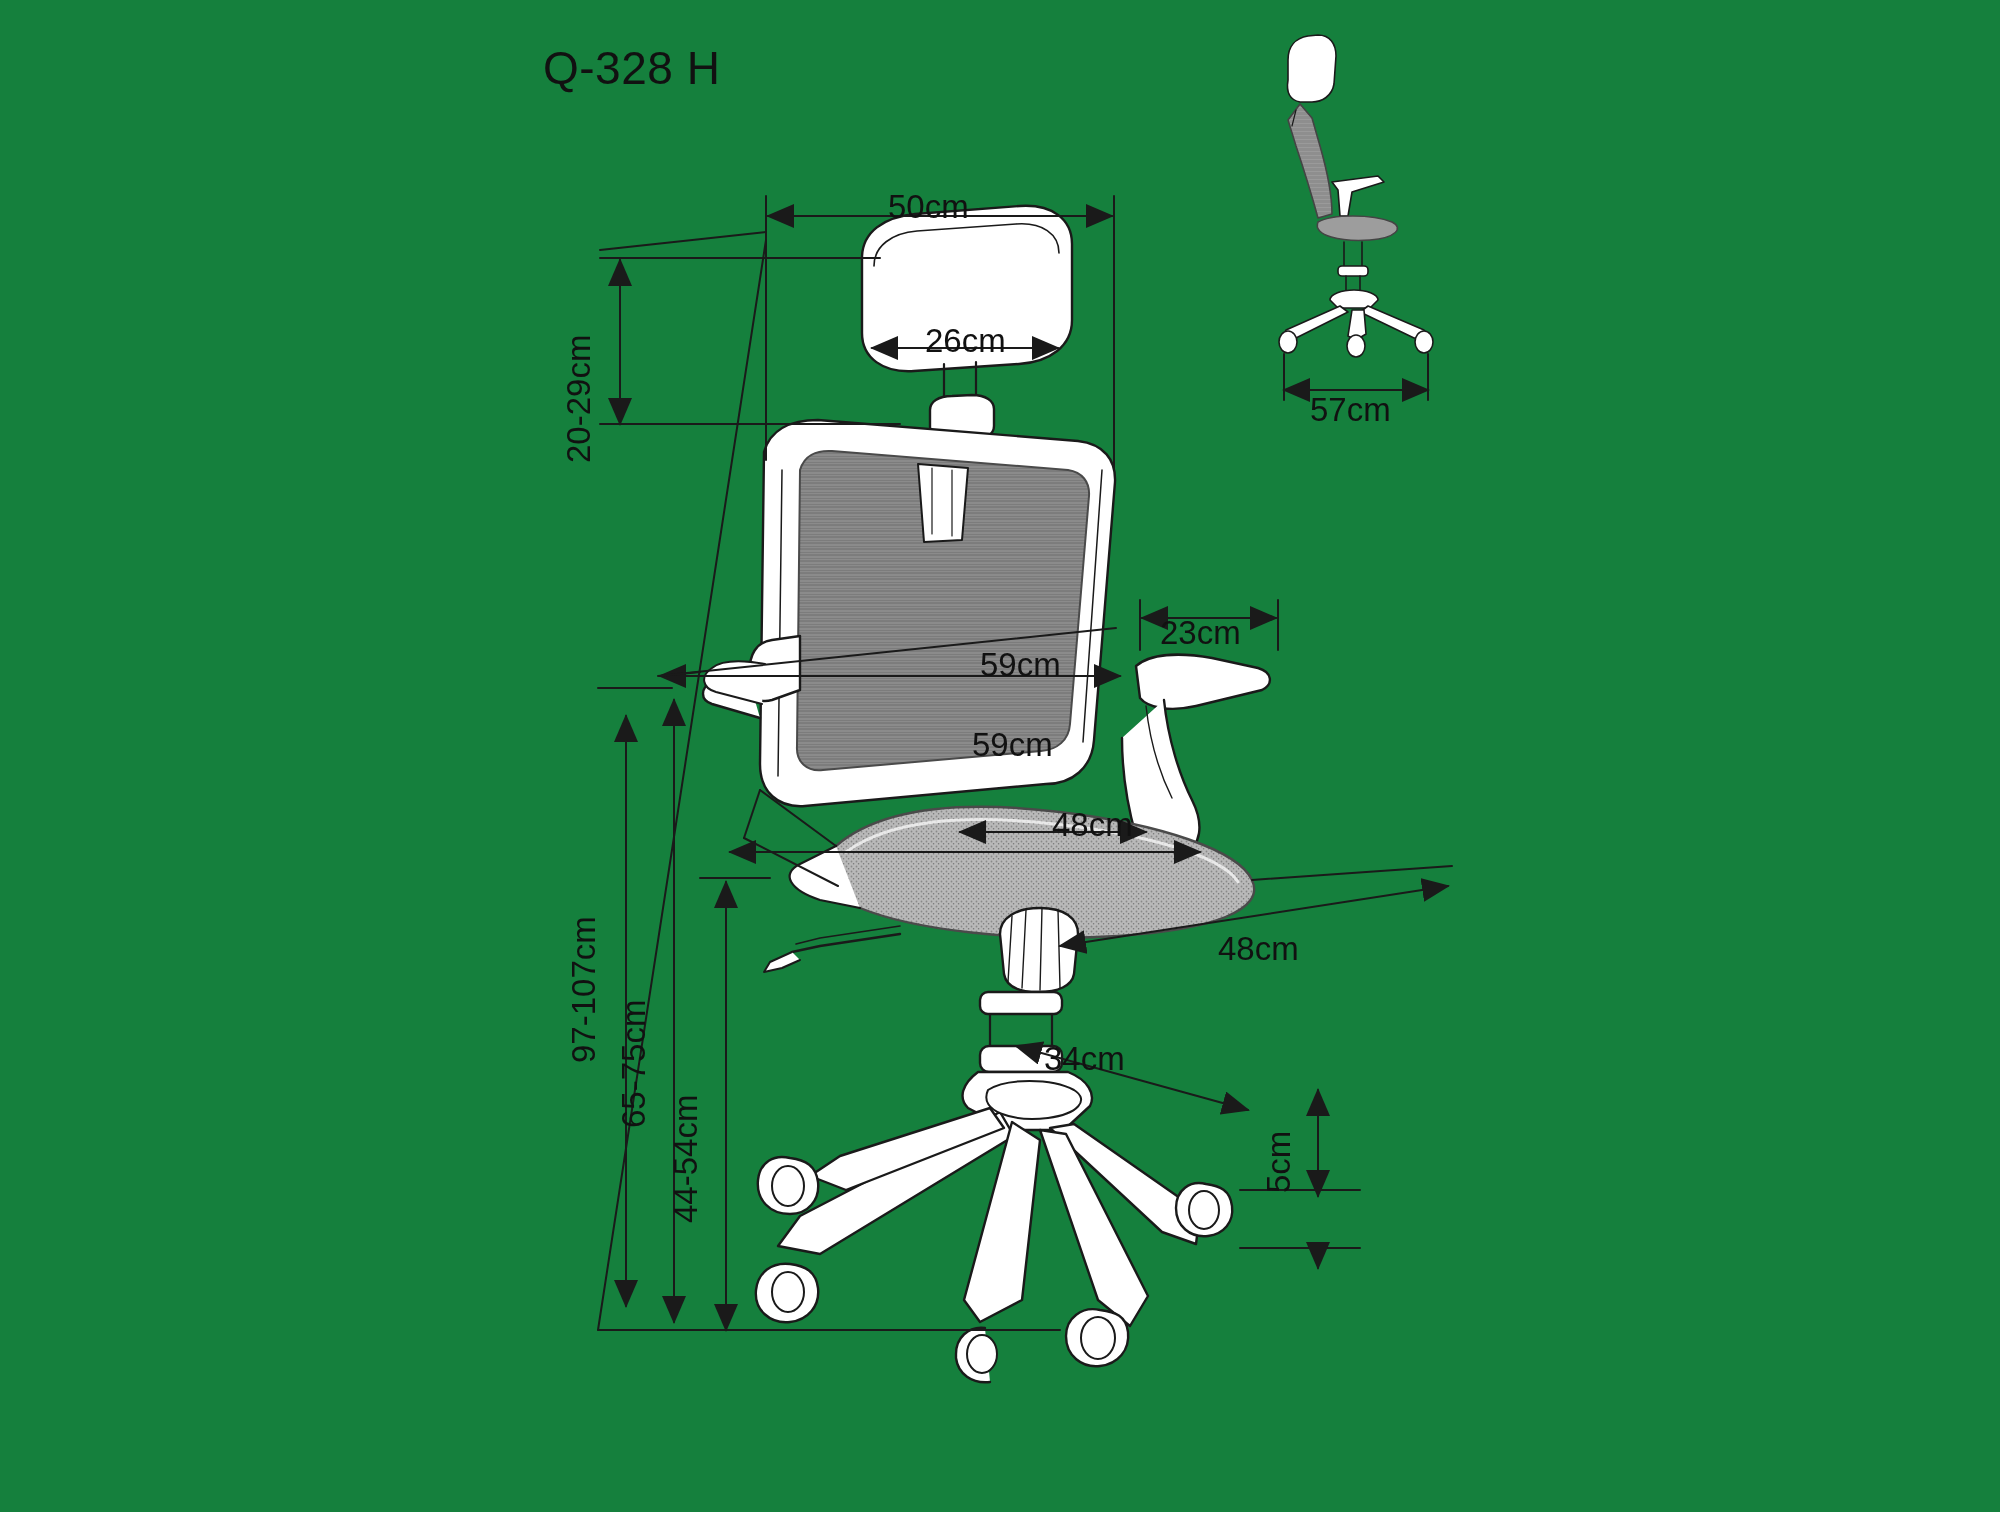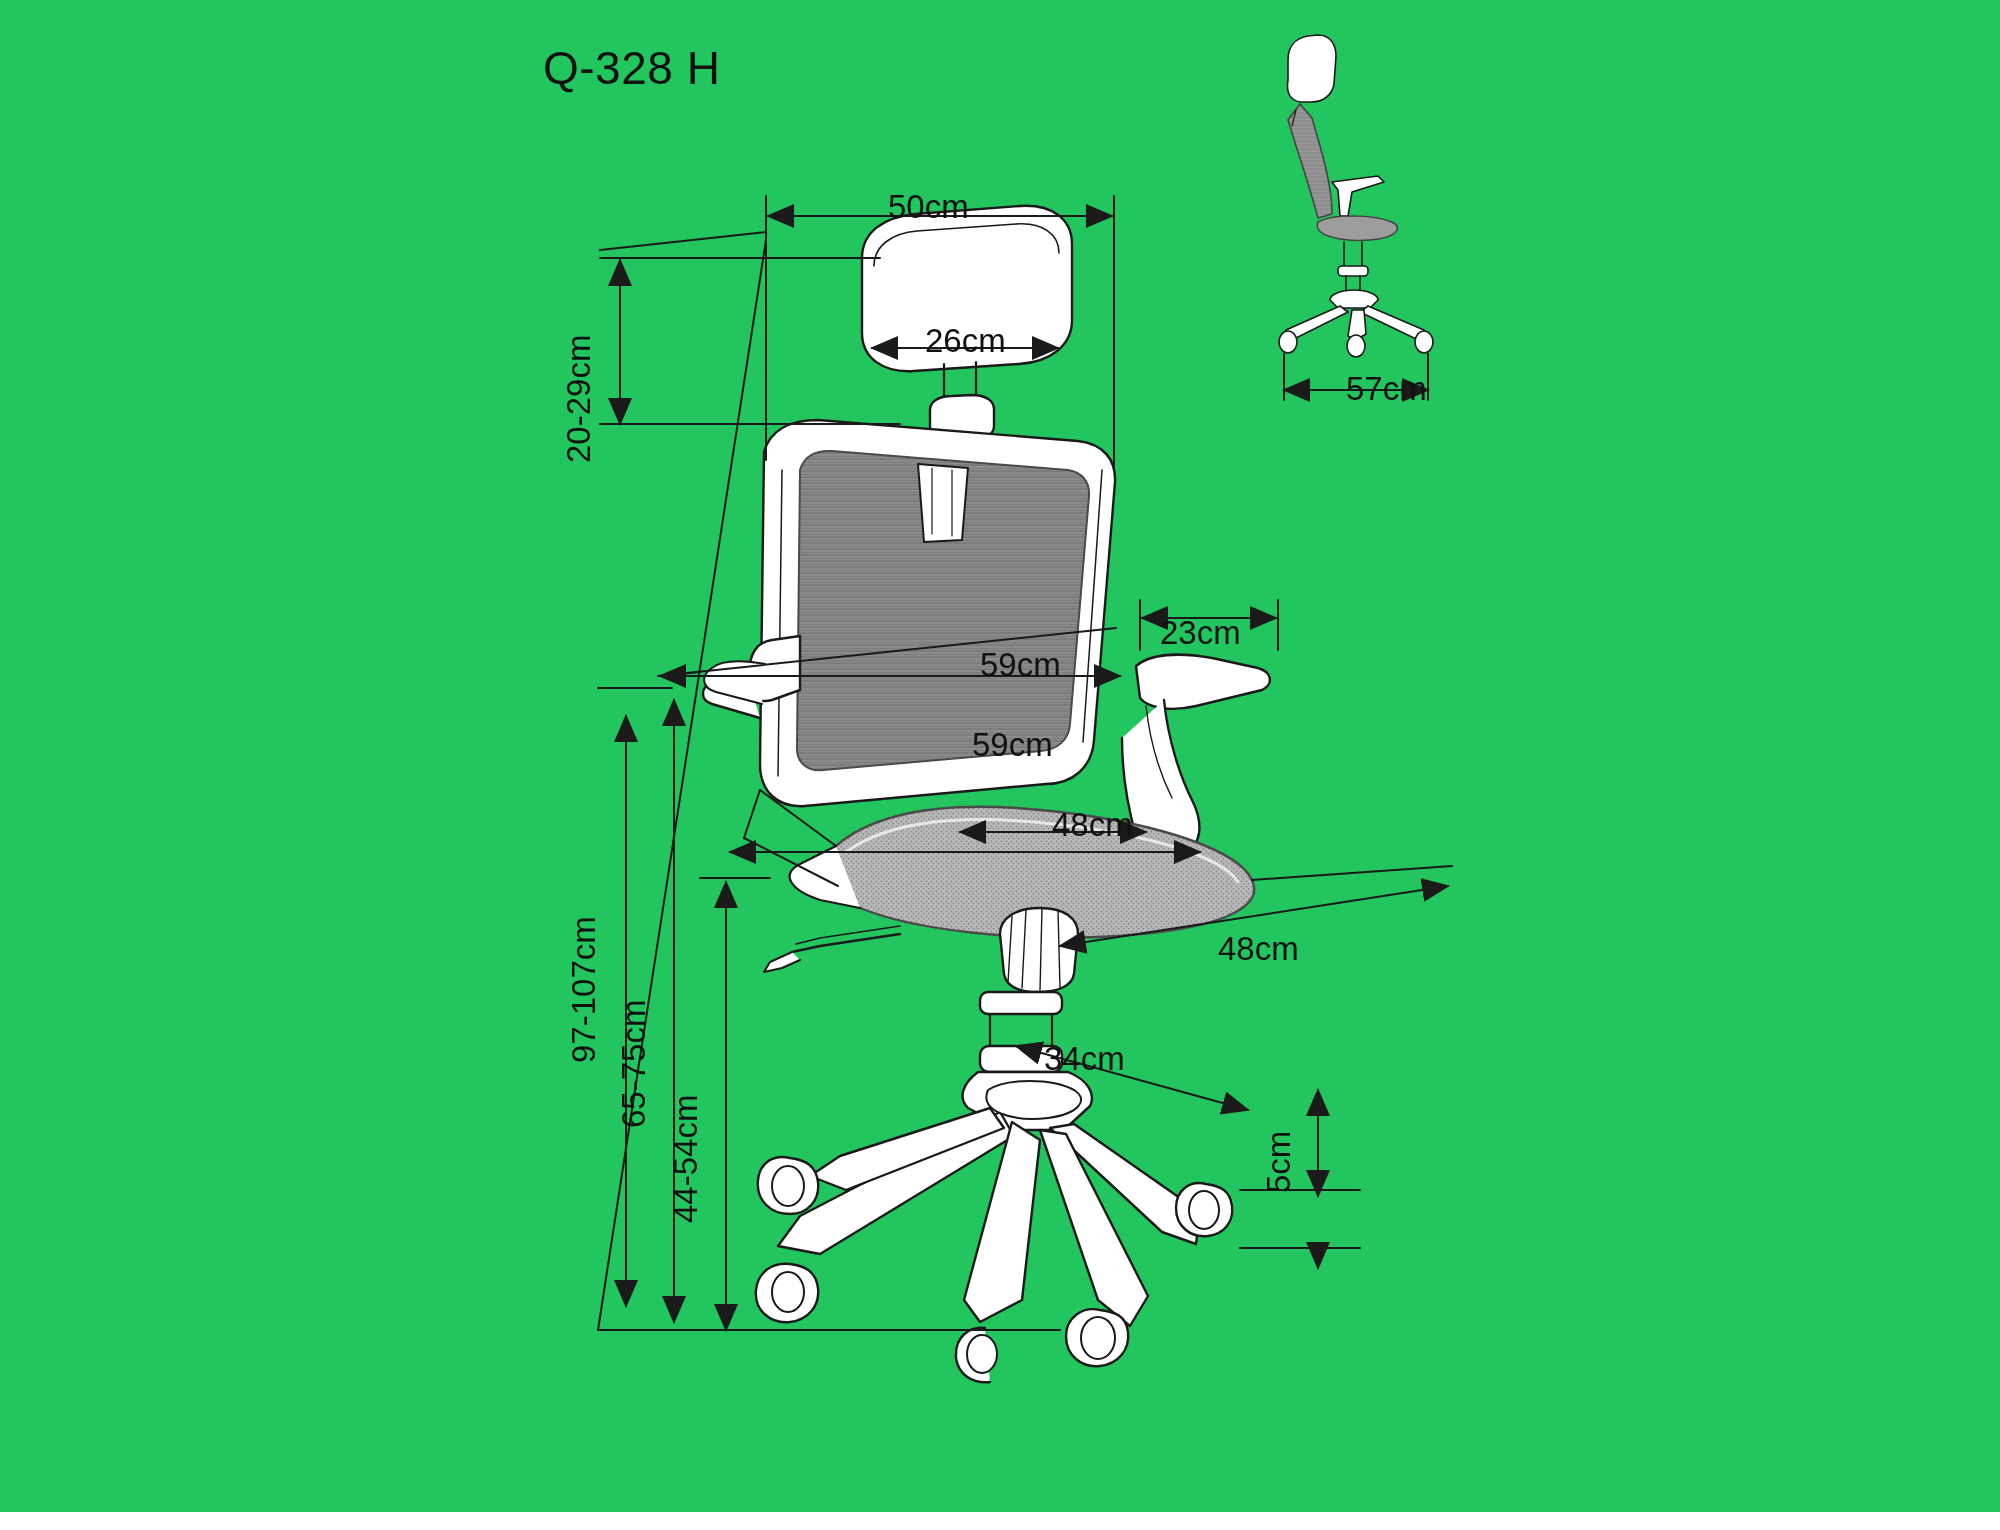--- a/index.html
+++ b/index.html
@@ -11,21 +11,21 @@
     width: 2000px;
     height: 1530px;
     font-family: "Liberation Sans", sans-serif;
     color: #111111;
     overflow: hidden;
   }
   #sheet {
     position: relative;
     width: 2000px;
     height: 1512px;
-    background: #22c55e;
+    background: #15803d;
   }
   #drawing {
     position: absolute;
     left: 0;
     top: 0;
     width: 2000px;
     height: 1530px;
   }
   .label {
     position: absolute;
@@ -280,15 +280,15 @@
   <div class="label dim" style="left:1044px; top:1042px;">34cm</div>
 
   <div class="label dim rot90" style="left:1295px; top:1160px;">5cm</div>
 
   <div class="label dim rot90" style="left:600px; top:1030px;">97-107cm</div>
 
   <div class="label dim rot90" style="left:650px; top:1095px;">65-75cm</div>
 
   <div class="label dim rot90" style="left:702px; top:1190px;">44-54cm</div>
 
-  <div class="label dim" style="left:1310px; top:372px;margin-left:36px;">57cm</div>
+  <div class="label dim" style="left:1310px; top:393px;">57cm</div>
 
 </div>
 
 </body></html>

